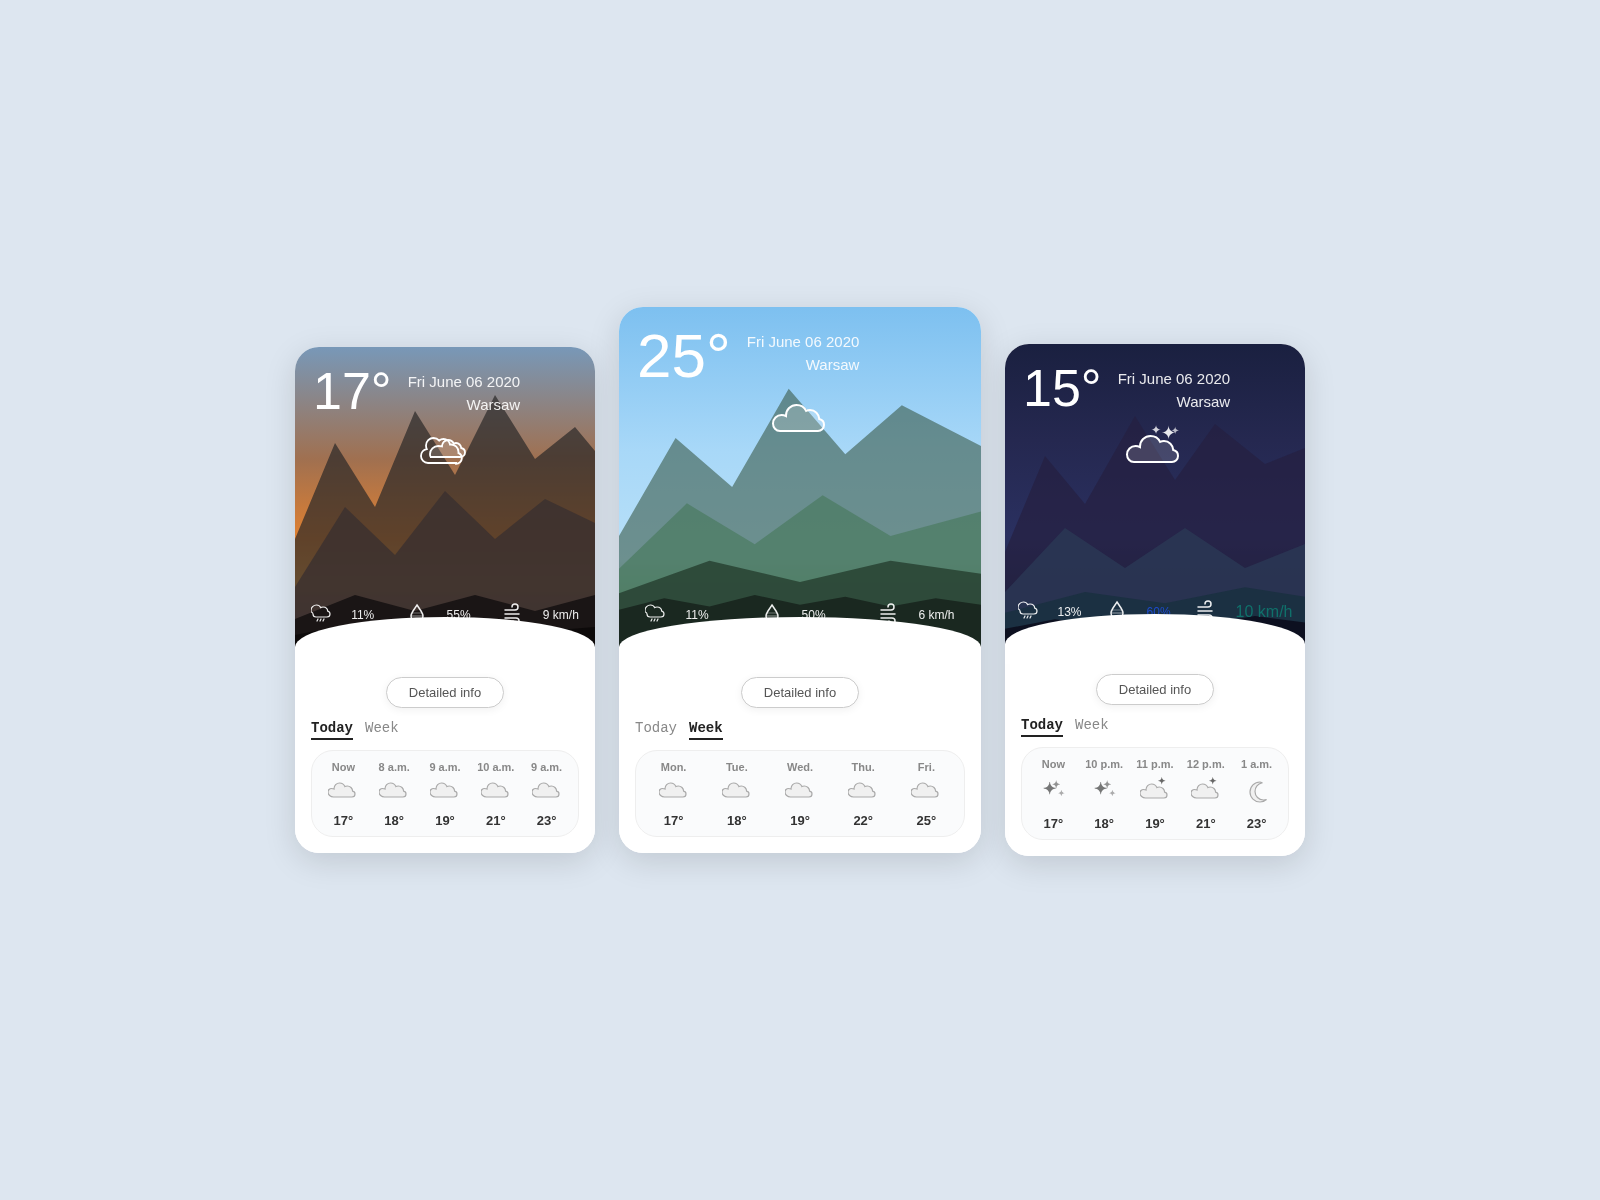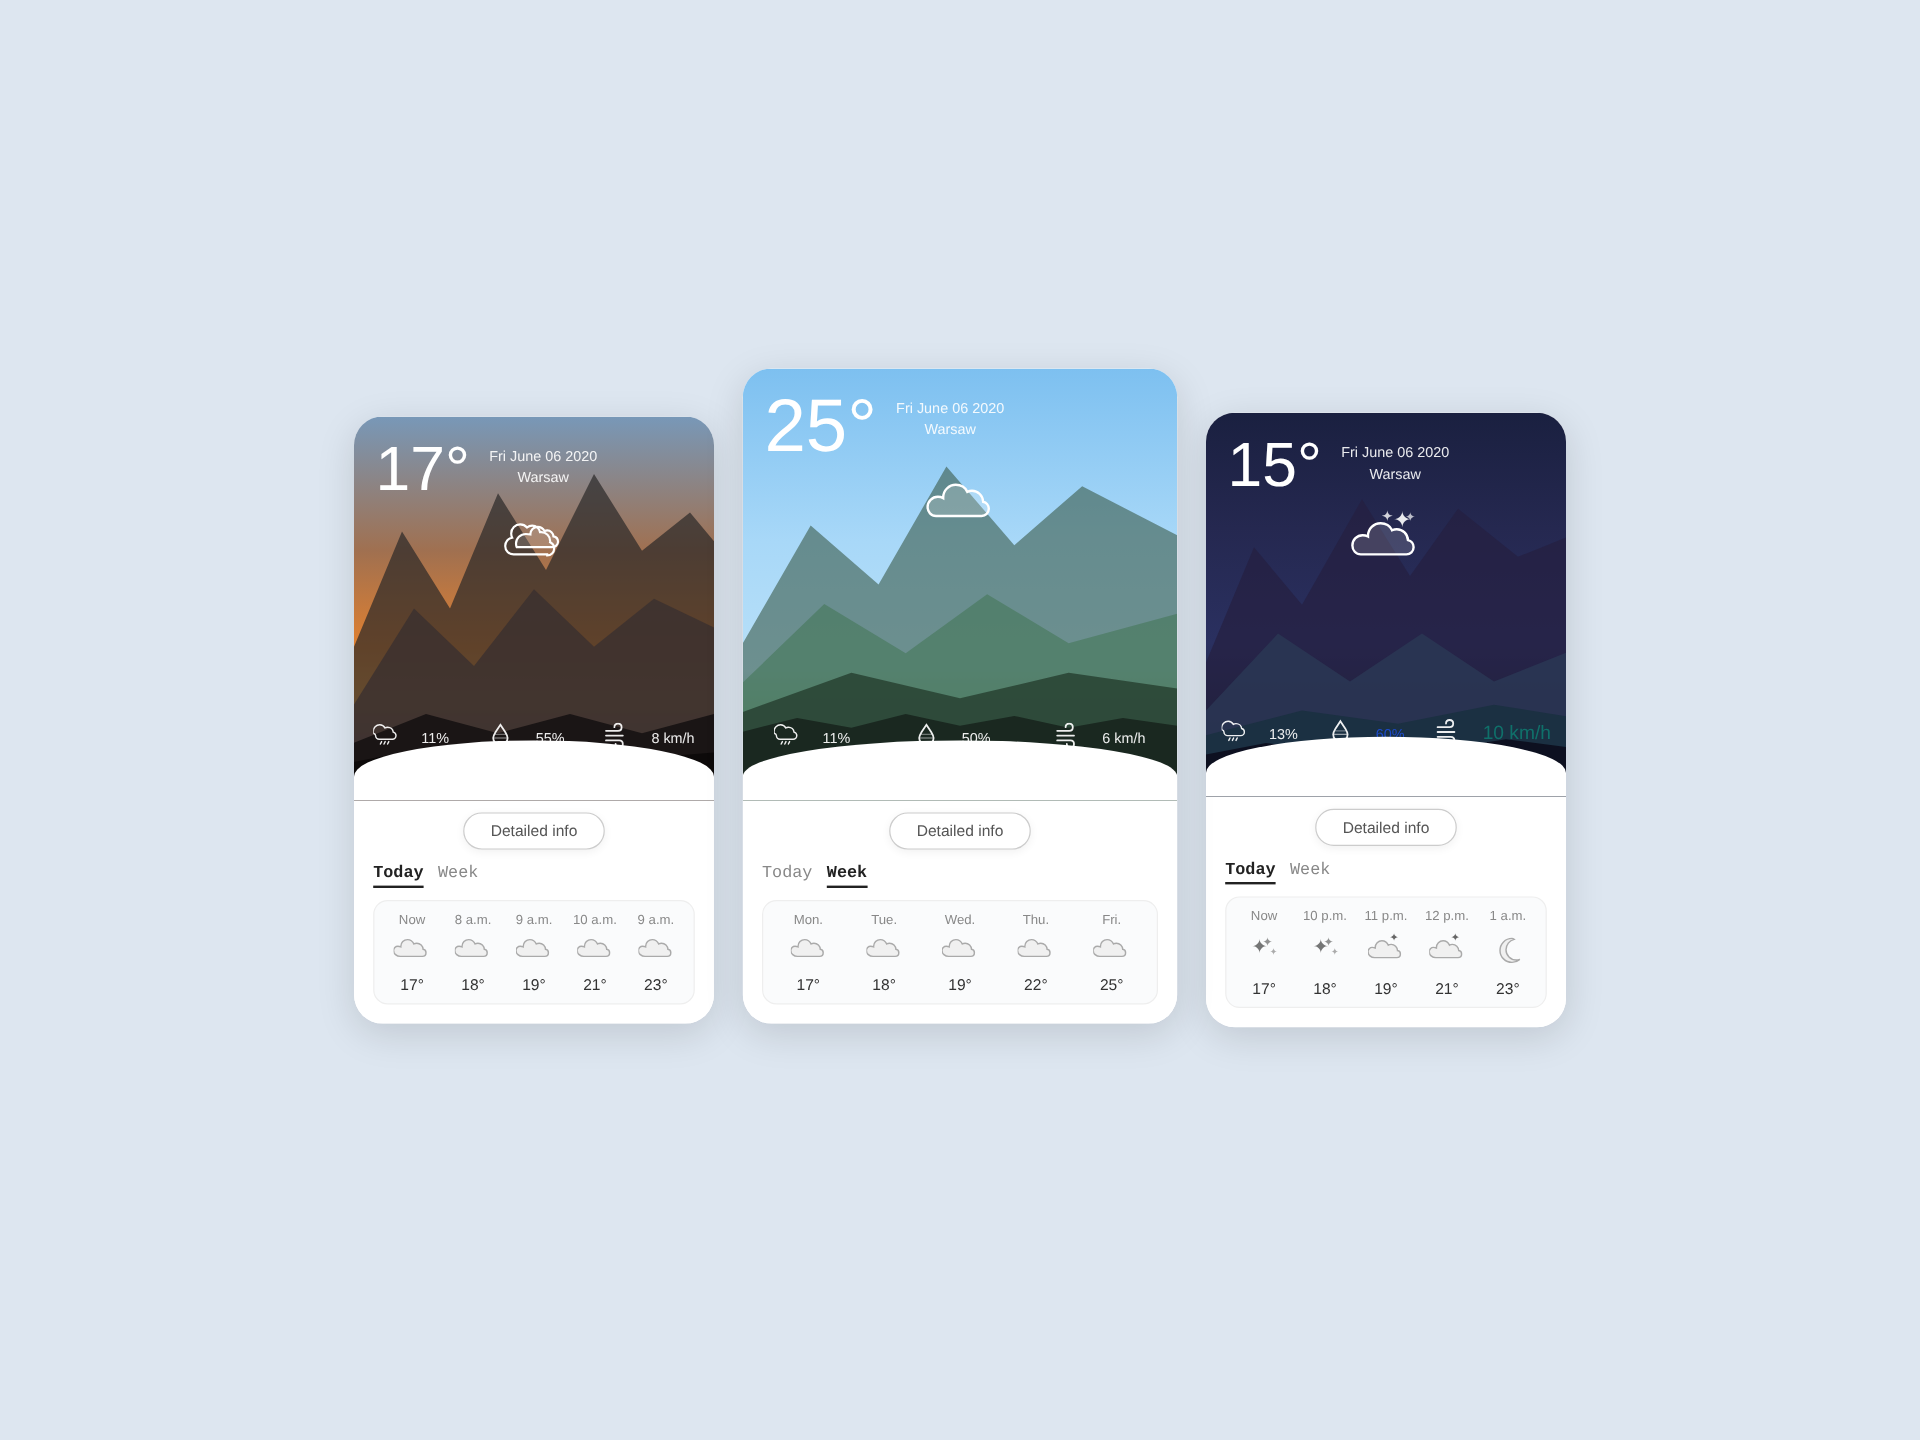--- a/index.html
+++ b/index.html
@@ -70,24 +70,24 @@
       color: #fff;
     }
     .temp-big {
       font-size: 52px;
       font-weight: 300;
       line-height: 1;
       margin-right: 16px;
     }
     .card-middle .temp-big { font-size: 62px; }
     .date-loc {
-      font-size: 12px;
+      font-size: 15px;
       line-height: 1.5;
       opacity: 0.9;
-      text-align: center;
+      text-align: right;
       padding-top: 6px;
     }
 
     
     .hero-weather-icon {
       position: absolute;
       top: 80px;
       left: 50%;
       transform: translateX(-50%);
       color: #fff;
@@ -168,23 +168,24 @@
       font-weight: 700;
       color: #222;
       border-bottom: 2px solid #222;
     }
 
     
     .forecast-row {
       display: flex;
       justify-content: space-between;
       border: 1.5px solid #eee;
-      border-radius: 12px;
+      border-radius: 22px;
       padding: 10px 6px 8px;
       background: #fafbfc;
+      font-weight: bold;
     }
     .forecast-item {
       display: flex;
       flex-direction: column;
       align-items: center;
       gap: 6px;
       flex: 1;
     }
     .forecast-label {
       font-size: 11px;
@@ -249,21 +250,21 @@
               </svg></span>
       <span style="font-size:12px;color:#fff">55%</span>
     </div>
 
     <div class="stat-item">
       <span class="stat-icon"><svg width="20" height="20" viewBox="0 0 20 20" fill="none">
                 <path d="M2 7C4 7 10 7 12 7C13.7 7 15 5.7 15 4C15 2.3 13.7 1 12 1C10.3 1 9 2.3 9 4" stroke="white" stroke-width="1.5" stroke-linecap="round" fill="none"></path>
                 <line x1="2" y1="11" x2="16" y2="11" stroke="white" stroke-width="1.5" stroke-linecap="round"></line>
                 <path d="M2 15C4 15 10 15 13 15C14.7 15 16 16.3 16 18C16 19.7 14.7 21 13 21C11.3 21 10 19.7 10 18" stroke="white" stroke-width="1.5" stroke-linecap="round" fill="none"></path>
               </svg></span>
-      <span style="font-size:12px;color:#fff">8 km/h</span>
+      <span style="font-size:12px;color:#fff">9 km/h</span>
     </div>
 
       </div>
       <div class="wave-bottom"></div>
     </div>
     <div class="white-panel">
       <button class="detailed-btn">Detailed info</button>
       <div class="tabs">
     <span class="tab active">Today</span>
 

